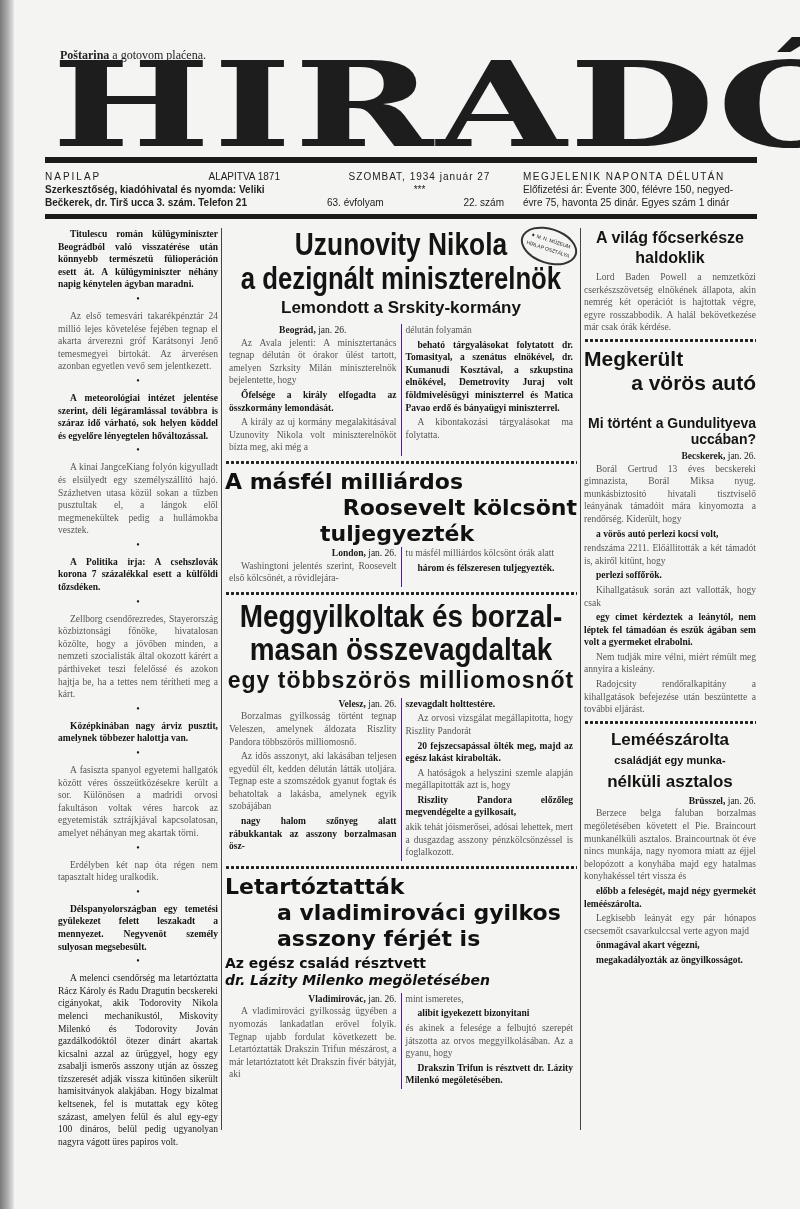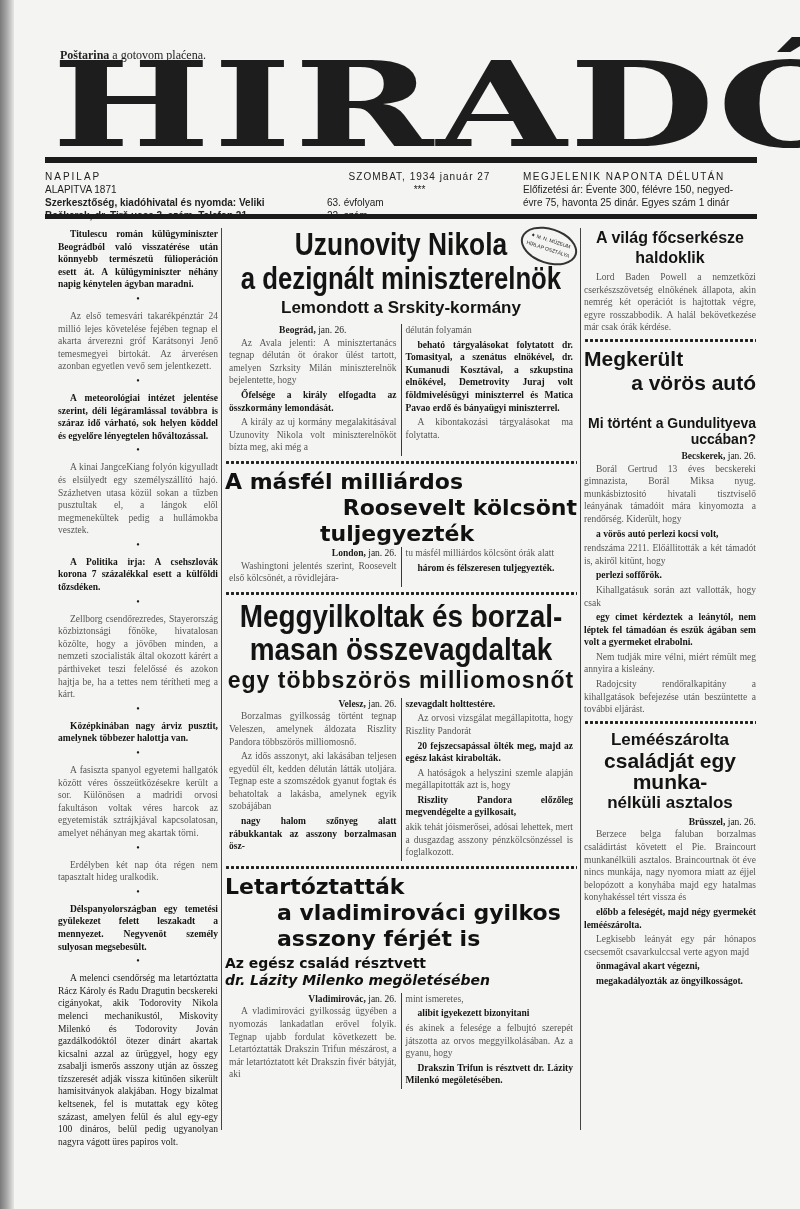--- a/index.html
+++ b/index.html
@@ -30,21 +30,21 @@
   }
   .rule-thick { position: absolute; left: 45px; width: 712px; height: 6px; background: #1b1b1b; }
   .info {
     position: absolute; left: 45px; top: 170px; width: 712px; height: 40px;
     font-family: "Liberation Sans", sans-serif; font-size: 10px; font-weight: bold;
     color: #222; line-height: 13px;
   }
   .info .c1 { position: absolute; left: 0; top: 0; width: 235px; }
   .info .c2 { position: absolute; left: 282px; top: 0; width: 185px; font-weight: normal; }
   .info .c3 { position: absolute; left: 478px; top: 0; width: 234px; }
-  .row { display: flex; justify-content: space-between; flex-direction: column; }
+  .row { display: flex; justify-content: space-between; }
   .spaced { letter-spacing: 2px; font-weight: normal; }
   .col {
     position: absolute; top: 228px; font-size: 9.5px; line-height: 12.6px;
     text-align: justify;
   }
   .col p { margin: 0 0 2px 0; text-indent: 12px; }
   .col p.bold { font-weight: bold; color: #151515; }
   .col p.grey { color: #555; }
   .bullet { text-align: center; font-size: 10px; line-height: 12px; margin: 2px 0 5px; }
   .vrule { position: absolute; width: 1px; background: #444; }
@@ -239,22 +239,22 @@
     <p class="bold">perlezi soffőrök.</p>
     <p class="grey">Kihallgatásuk során azt vallották, hogy csak</p>
     <p class="bold">egy cimet kérdeztek a leánytól, nem léptek fel támadóan és eszük ágában sem volt a gyermeket elrabolni.</p>
     <p class="grey">Nem tudják mire vélni, miért rémült meg annyira a kisleány.</p>
     <p class="grey">Radojcsity rendőralkapitány a kihallgatások befejezése után beszüntette a további eljárást.</p>
   </div>
   <div class="dots"></div>
 
   <div>
     <div class="h-sans" style="font-size:17px;line-height:21px;margin-top:4px;">Leméészárolta</div>
-    <div class="h-sans" style="font-size:21px;line-height:21px;">családját egy munka-</div>
+    <div class="h-sans" style="font-size:11px;line-height:21px;">családját egy munka-</div>
     <div class="h-sans" style="font-size:17px;line-height:21px;">nélküli asztalos</div>
     <div class="dateline" style="margin-top:3px"><b>Brüsszel,</b><span> jan. 26.</span></div>
-    <p class="grey">Berzece belga faluban borzalmas családirtást követett el Pie. Braincourt munkanélküli asztalos. Braincourtnak öt éve nincs munkája, nagy nyomora miatt az éjjel belopózott a konyhába majd egy hatalmas konyhakéssel tért vissza és</p>
+    <p class="grey">Berzece belga faluban borzalmas megöletésében követett el Pie. Braincourt munkanélküli asztalos. Braincourtnak öt éve nincs munkája, nagy nyomora miatt az éjjel belopózott a konyhába majd egy hatalmas konyhakéssel tért vissza és</p>
     <p class="bold">előbb a feleségét, majd négy gyermekét leméészárolta.</p>
     <p class="grey">Legkisebb leányát egy pár hónapos csecsemőt csavarkulccsal verte agyon majd</p>
     <p class="bold">önmagával akart végezni,</p>
     <p class="bold">megakadályozták az öngyilkosságot.</p>
   </div>
 </div>
 
 </body></html>

